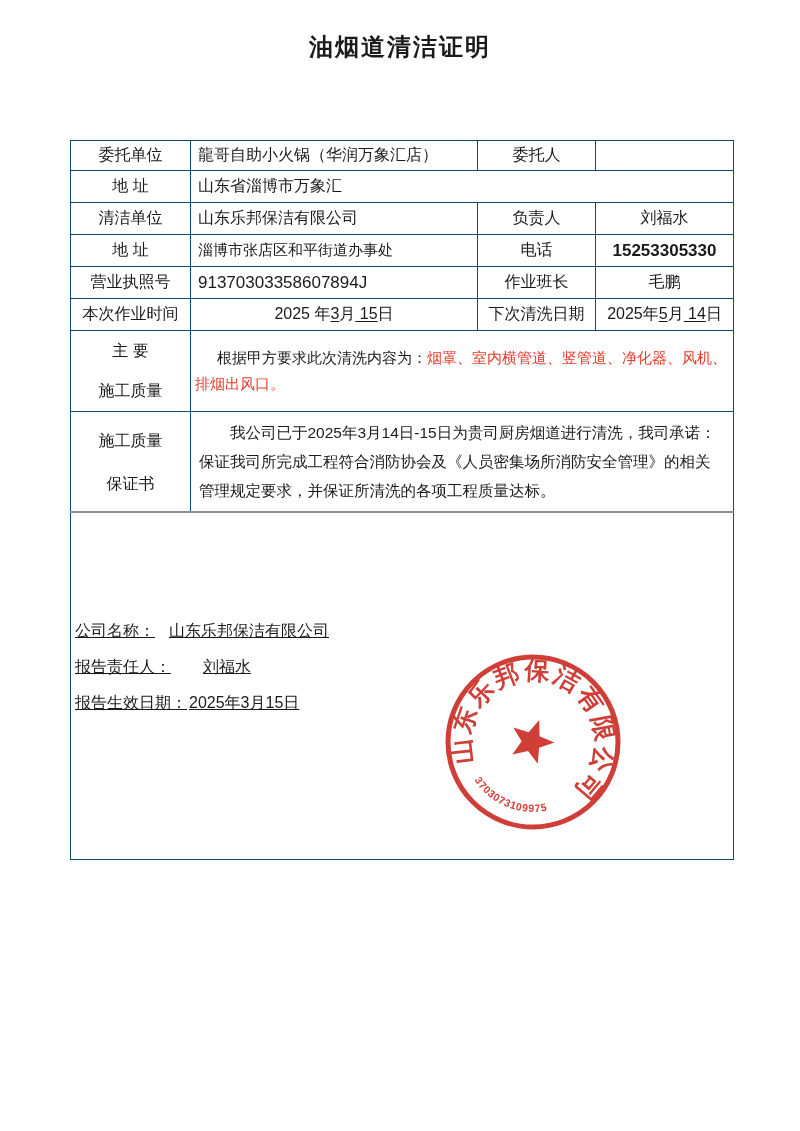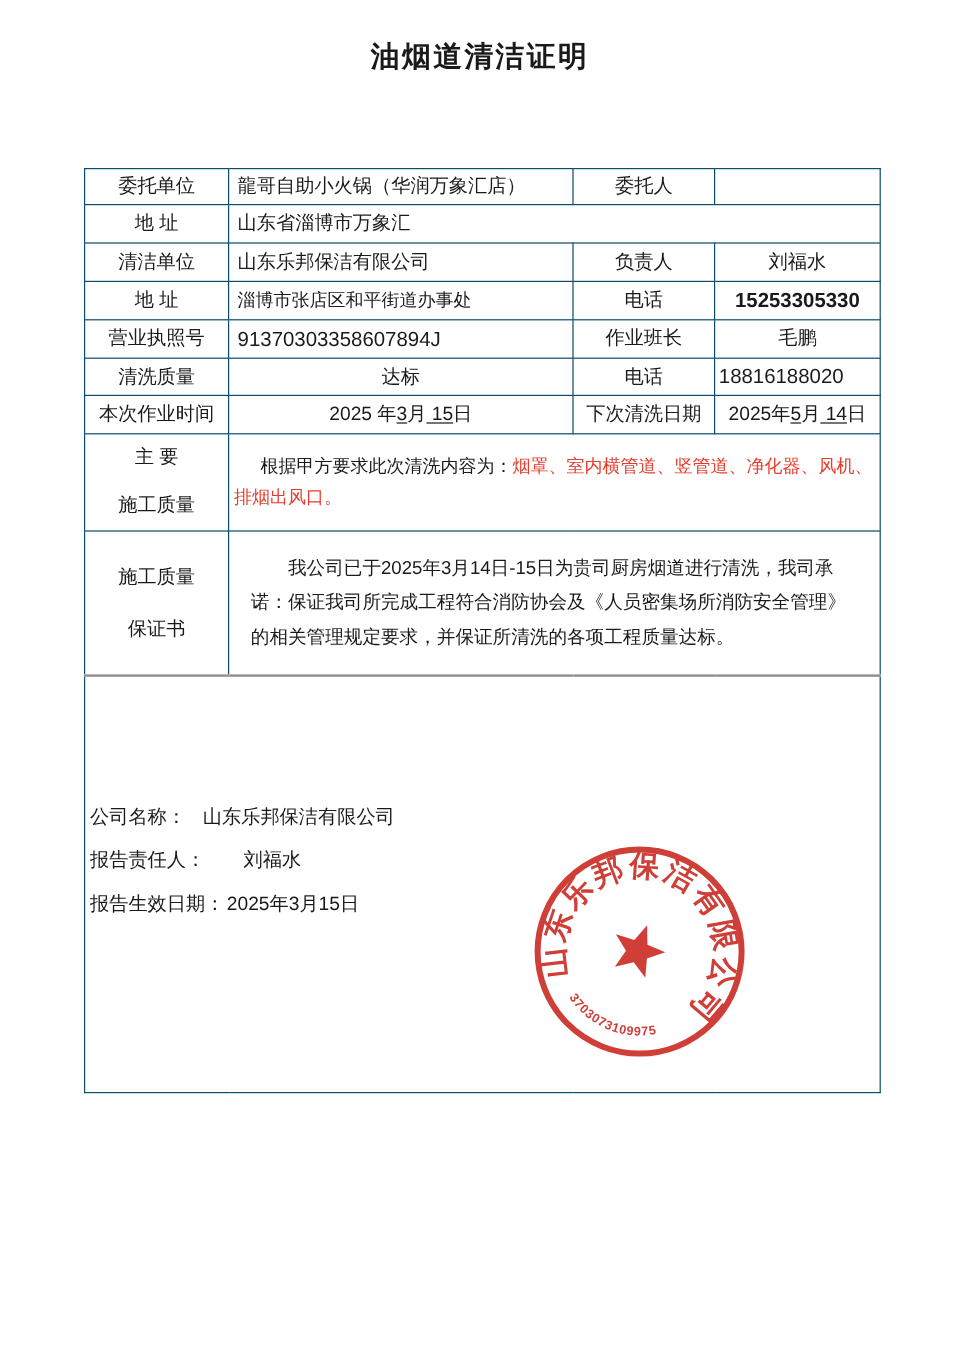--- a/index.html
+++ b/index.html
@@ -26,25 +26,25 @@
   td.valc { text-align:center; }
   td.num  { text-align:center; font-size:17px;font-weight:bold; }
   td.numl { text-align:left; padding-left:3px; font-size:17px; }
   td.date-cell { text-align:center; white-space:pre; }
   .ul { text-decoration:underline; text-underline-offset:2px; }
   td.two-line-lab { text-align:center; line-height:40px; }
   td.two-line-lab2 { text-align:center; line-height:43px; }
   td.content-cell { padding:4px 4px; line-height:26px; font-size:15px; }
   .indent-first { text-indent:22px; }
   td.para-cell { padding:6px 8px; line-height:29px; font-size:15.5px; text-align:left; }
-  .para { text-indent:31px; margin:10px; }
+  .para { text-indent:31px; margin:0; }
   tr.guarantee-row td { border-bottom:2px solid #8f8f8f; }
   td.bottom-cell { position:relative; padding:0; }
   .footer-block { position:absolute; left:4px; top:100px; font-size:16px; }
-  .f-line { height:36px; line-height:24px; display:flex; align-items:center; }
+  .f-line { height:36px; line-height:24px; display:flex; align-items:center;text-decoration:underline; }
   .f-val-company { margin-left:14px; }
   .f-val-person  { margin-left:32px; }
   .f-val-date    { margin-left:2px; }
   .stamp {
     position:absolute; left:371px; top:138px; width:182px; height:182px;
     opacity:0.88;
   }
 </style>
 </head>
 <body>
@@ -79,26 +79,20 @@
       <td class="lab">地 址</td>
       <td class="val" style="font-size:15px">淄博市张店区和平街道办事处</td>
       <td class="lab">电话</td>
       <td class="num">15253305330</td>
     </tr>
     <tr style="height:32px">
       <td class="lab">营业执照号</td>
       <td class="val" style="font-size:17px">91370303358607894J</td>
       <td class="lab">作业班长</td>
       <td class="valc">毛鹏</td>
-    </tr>
-    <tr style="height:31px">
-      <td class="lab">清洗质量</td>
-      <td class="valc">达标</td>
-      <td class="lab">电话</td>
-      <td class="numl">18816188020</td>
     </tr>
     <tr style="height:32px">
       <td class="lab">本次作业时间</td>
       <td class="date-cell"><span>2025 年</span><span class="ul">3</span><span>月</span><span class="ul"> 15</span><span>日</span></td>
       <td class="lab" style="padding:0">下次清洗日期</td>
       <td class="date-cell" style="padding:0 2px"><span>2025年</span><span class="ul">5</span><span>月</span><span class="ul"> 14</span><span>日</span></td>
     </tr>
     <tr style="height:78px">
       <td class="two-line-lab"><span>主 要</span><br><span>施工质量</span></td>
       <td class="content-cell" colspan="3">

